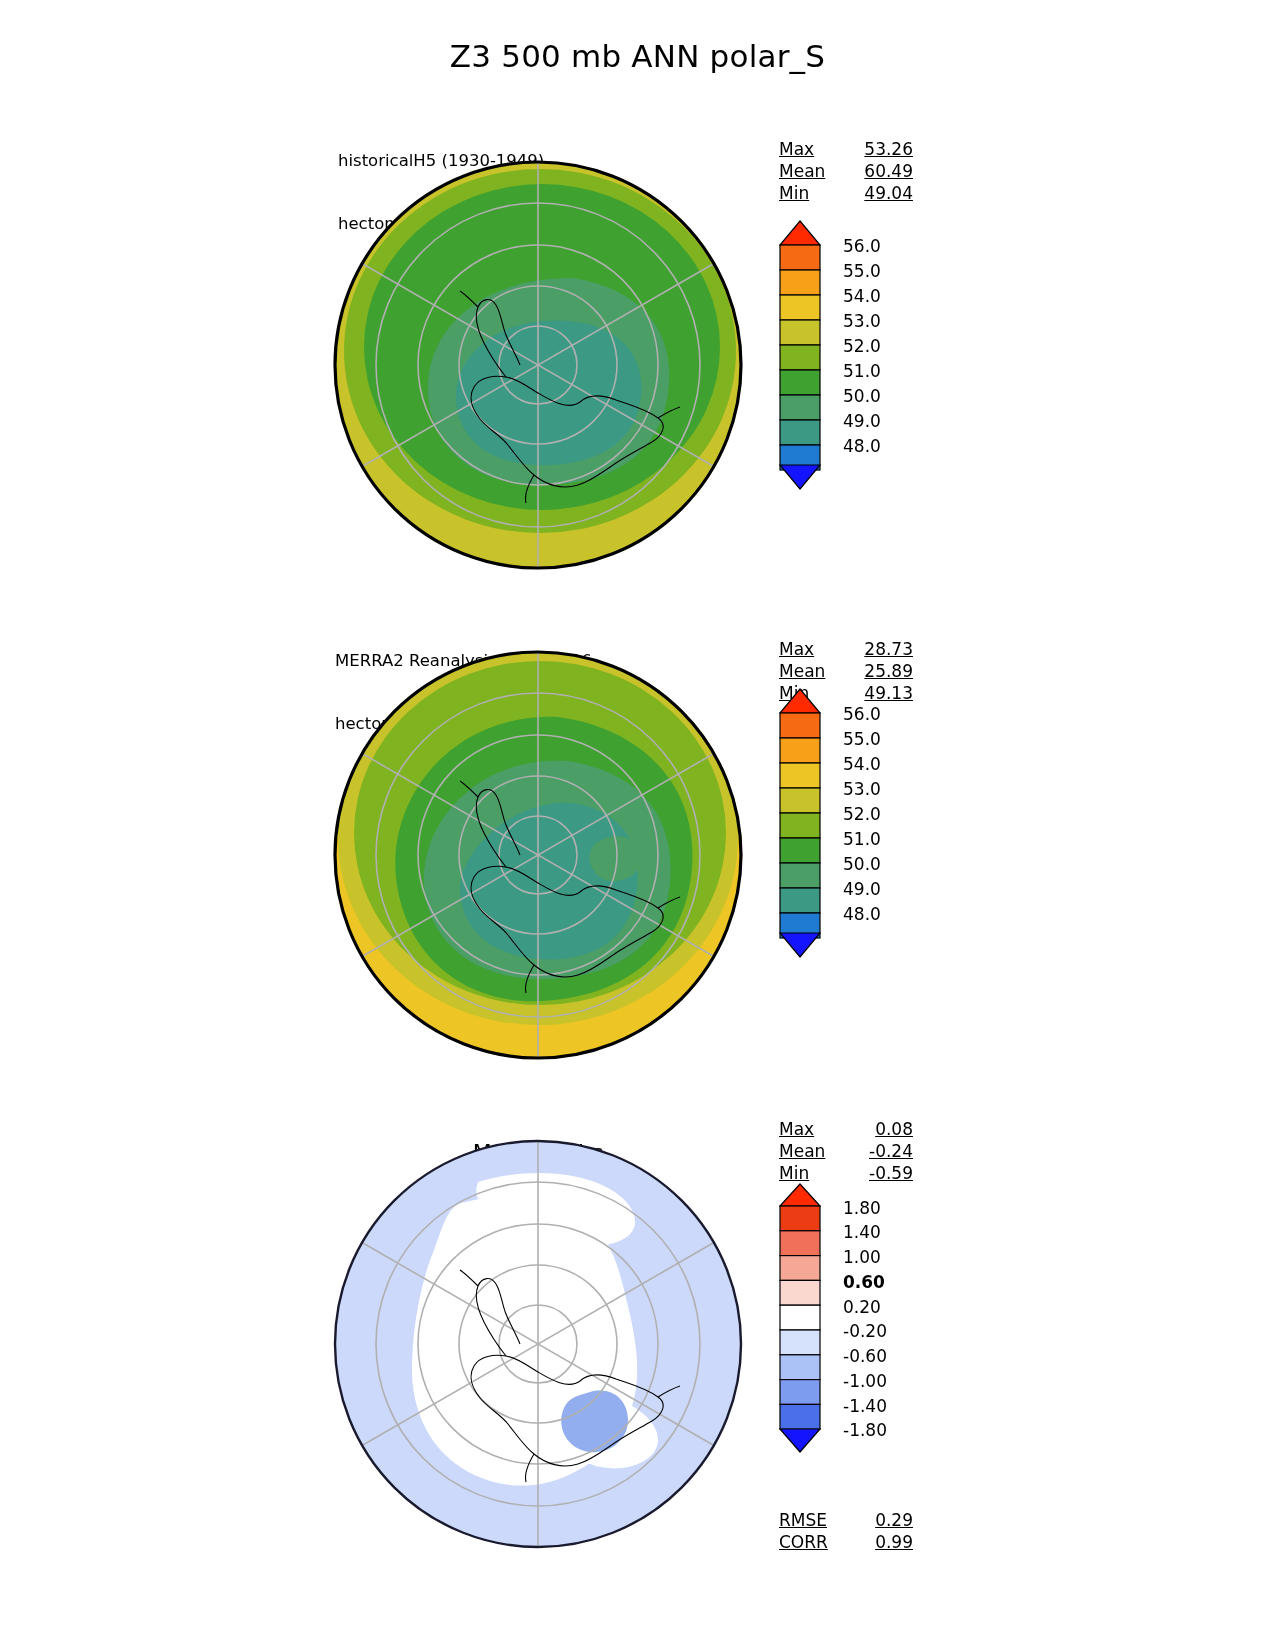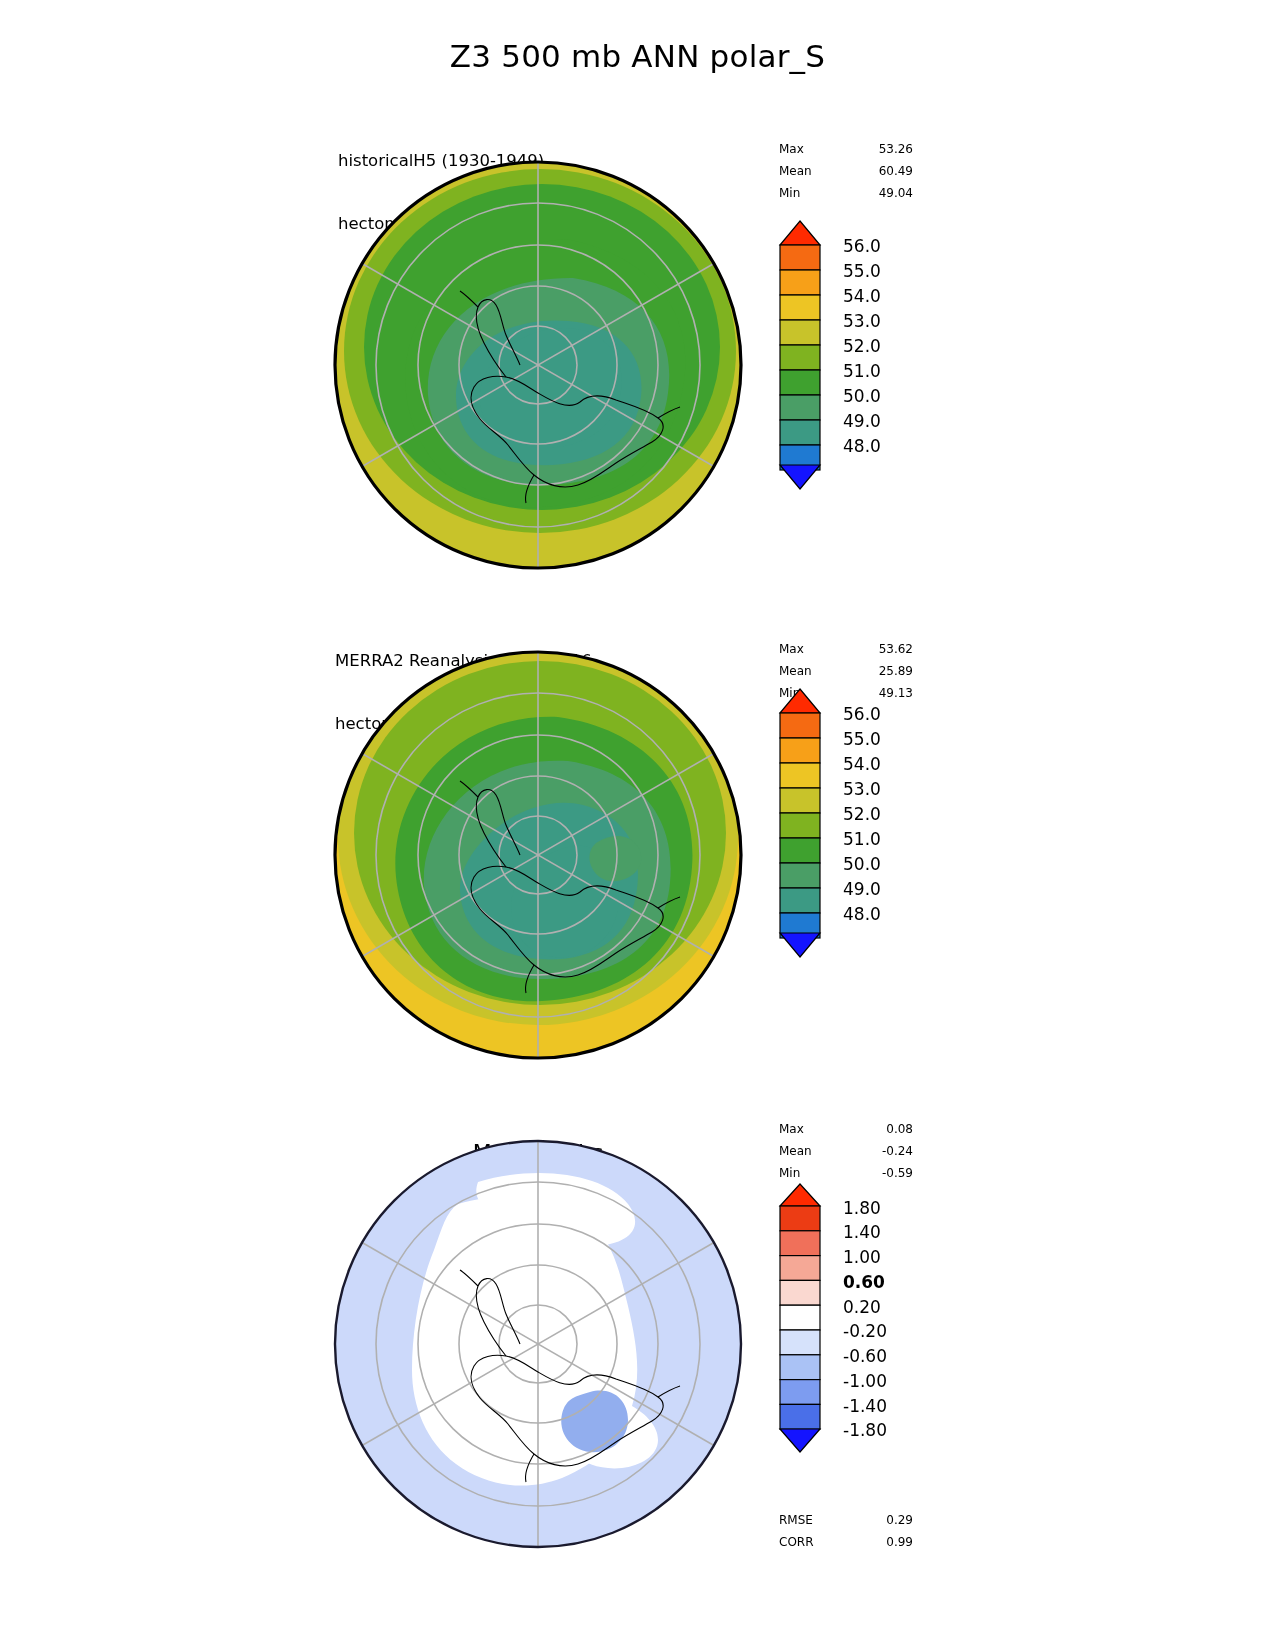--- a/index.html
+++ b/index.html
@@ -31,22 +31,23 @@
     position: absolute;
     font-size: 16.5px;
     line-height: 21px;
     white-space: pre;
   }
   .panel-caption.centered {
     text-align: center;
   }
   .stats {
     position: absolute;
-    font-size: 12px;
+    font-size: 17px;
     line-height: 22px;
+    text-decoration: underline;
   }
   .stats-row {
     display: flex;
   }
   .stats-label {
     width: 72px;
   }
   .stats-value {
     width: 62px;
     text-align: right;
@@ -164,21 +165,21 @@
 <div class="panel">
 
   <div class="panel-caption" style="left:335px; top:608px;">
     <div>MERRA2 Reanalysis 1980-2016</div>
     <div>hectometer</div>
   </div>
 
   <div class="stats" style="left:779px; top:638px;">
     <div class="stats-row">
       <div class="stats-label">Max</div>
-      <div class="stats-value">53.62</div>
+      <div class="stats-value">28.73</div>
     </div>
     <div class="stats-row">
       <div class="stats-label">Mean</div>
       <div class="stats-value">25.89</div>
     </div>
     <div class="stats-row">
       <div class="stats-label">Min</div>
       <div class="stats-value">49.13</div>
     </div>
   </div>

